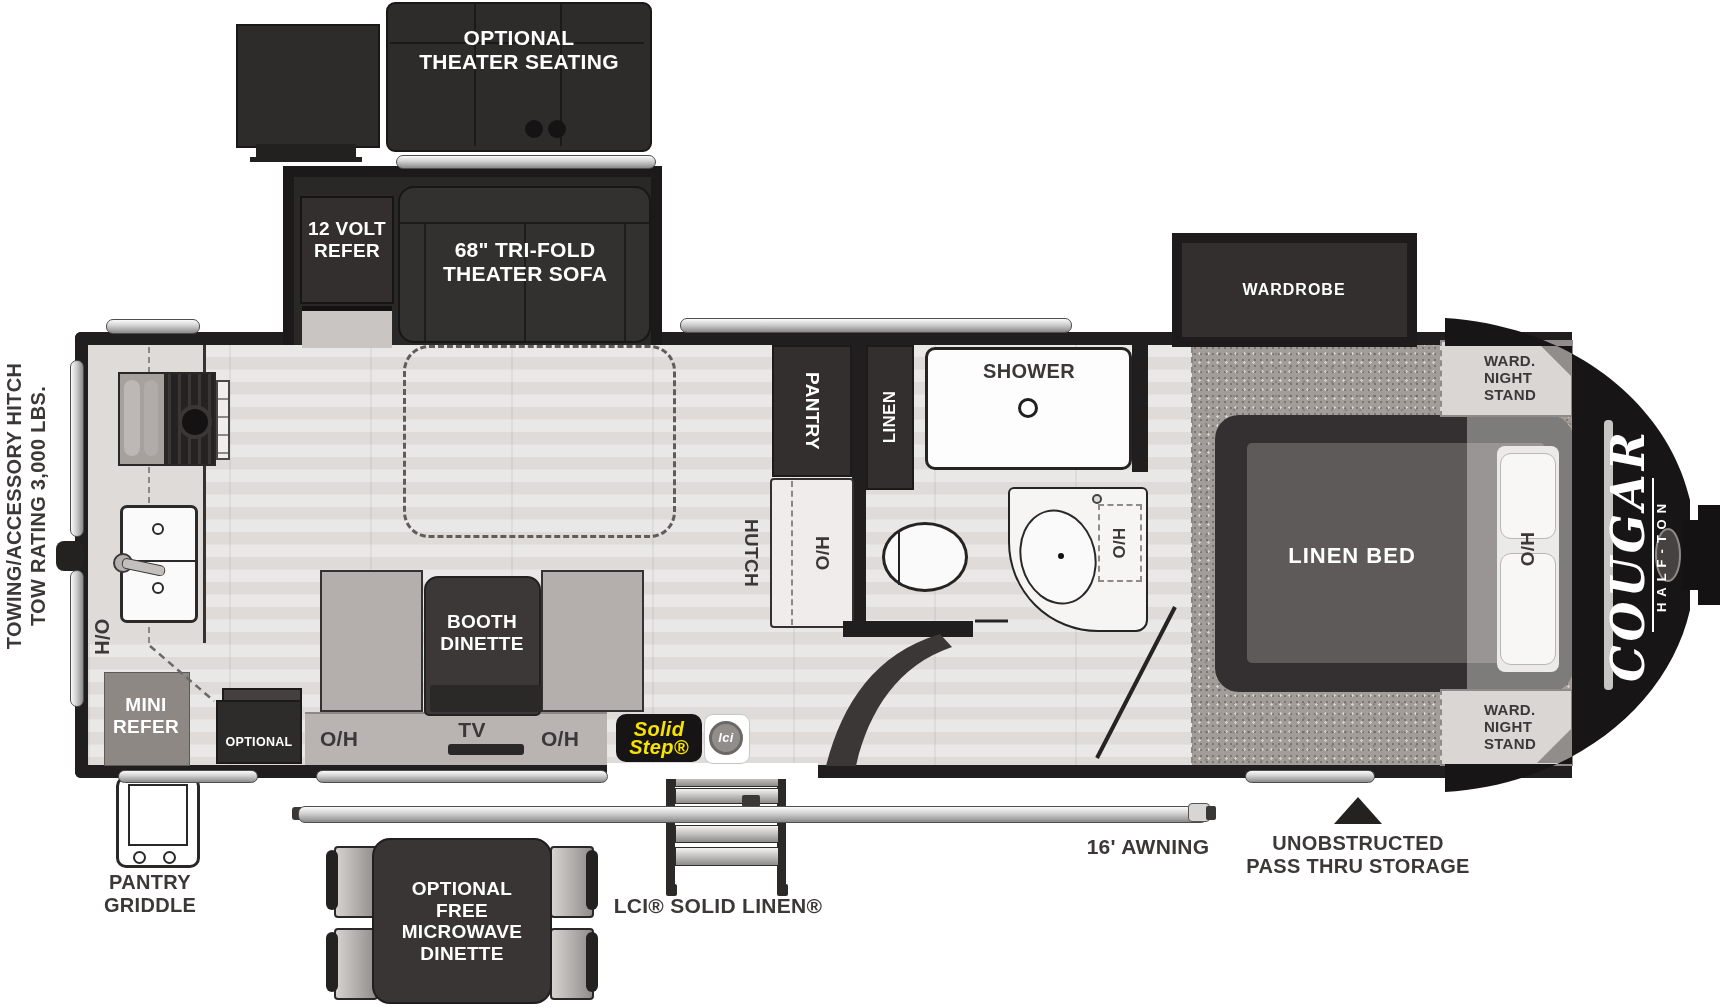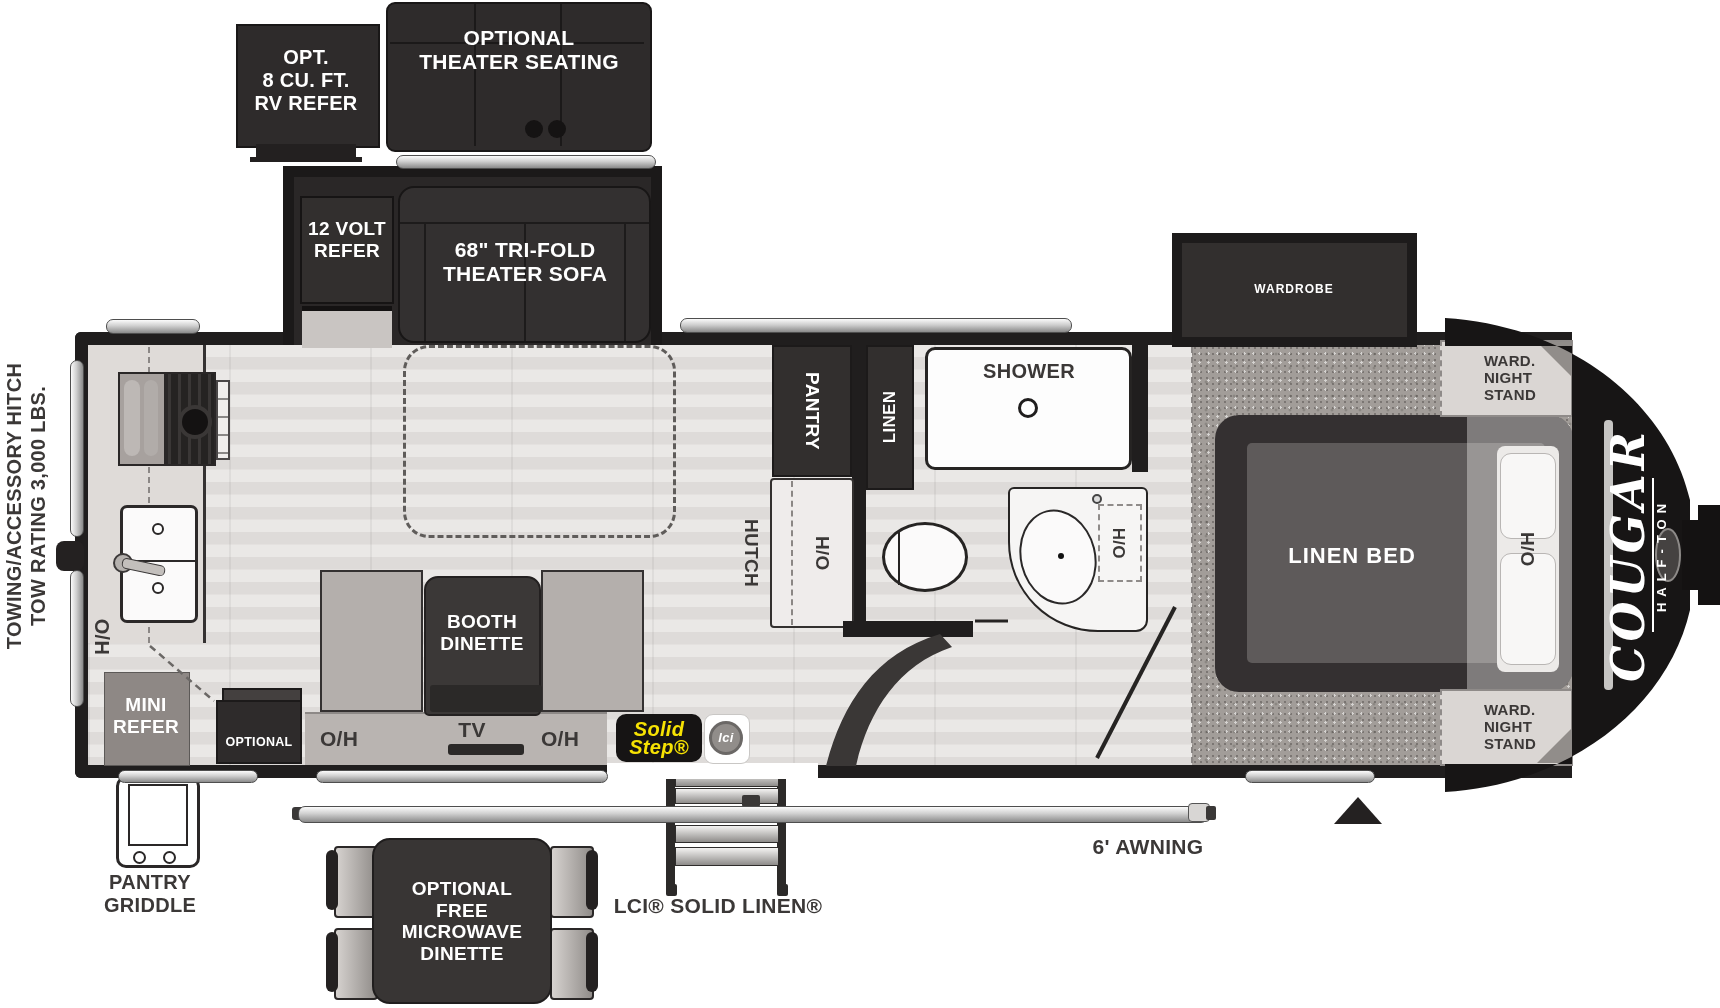--- a/index.html
+++ b/index.html
@@ -30,25 +30,20 @@
   .screw{border:2px solid #2a2727;border-radius:50%;background:#fff;}
 </style>
 </head>
 <body>
 
 <div id="stage">
 
   <div class="abs darkbox" style="left:236px;top:24px;width:140px;height:120px;z-index:4;"></div>
   <div class="abs" style="left:256px;top:144px;width:100px;height:13px;background:#232020;z-index:4;"></div>
   <div class="abs" style="left:250px;top:157px;width:112px;height:5px;background:#232020;z-index:4;"></div>
-  <div class="lb w" style="left:306px;top:80px;font-size:20px;">
-    <div>OPT.</div>
-      <div>8 CU. FT.</div>
-      <div>RV REFER</div>
-  </div>
 
   <div class="abs darkbox" style="left:386px;top:2px;width:262px;height:146px;border-radius:9px;z-index:4;"></div>
   <div class="abs" style="left:390px;top:42px;width:254px;height:2px;background:#1b1919;z-index:5;"></div>
   <div class="abs" style="left:474px;top:4px;width:2px;height:142px;background:#1b1919;z-index:5;"></div>
   <div class="abs" style="left:560px;top:4px;width:2px;height:142px;background:#1b1919;z-index:5;"></div>
   <div class="abs" style="left:525px;top:120px;width:18px;height:18px;border-radius:50%;background:#151313;z-index:5;"></div>
   <div class="abs" style="left:548px;top:120px;width:18px;height:18px;border-radius:50%;background:#151313;z-index:5;"></div>
   <div class="lb w" style="left:519px;top:50px;font-size:21px;">
     <div>OPTIONAL</div>
       <div>THEATER SEATING</div>
@@ -154,21 +149,21 @@
   <div class="abs" style="left:898px;top:530px;width:2px;height:55px;background:#262423;z-index:11;"></div>
   <div class="abs" style="left:843px;top:621px;width:130px;height:16px;background:#201e1e;z-index:10;"></div>
   <div class="abs" style="left:1008px;top:487px;width:140px;height:145px;background:#f6f5f4;border:2.5px solid #262423;border-radius:6px 6px 12px 90px;z-index:10;box-sizing:border-box;"></div>
   <div class="abs" style="left:1020px;top:509px;width:76px;height:96px;background:#fbfafa;border:2.5px solid #2a2828;border-radius:50%;transform:rotate(-14deg);z-index:11;box-sizing:border-box;"></div>
   <div class="abs" style="left:1058px;top:553px;width:6px;height:6px;border-radius:50%;background:#111;z-index:12;"></div>
   <div class="abs" style="left:1092px;top:494px;width:10px;height:10px;border:2px solid #444;border-radius:50%;background:#ddd;z-index:12;box-sizing:border-box;"></div>
   <div class="abs" style="left:1098px;top:504px;width:44px;height:78px;border:2px dashed #8f8b89;z-index:11;box-sizing:border-box;"></div>
   <div class="lb v" style="left:1120px;top:543px;font-size:17px;">O/H</div>
 
   <div class="abs" style="left:1172px;top:233px;width:245px;height:114px;background:#322f2e;border:10px solid #1d1b1b;z-index:15;box-sizing:border-box;"></div>
-  <div class="lb w" style="left:1294px;top:290px;font-size:12px;letter-spacing:1px;z-index:35;text-align:right;">WARDROBE</div>
+  <div class="lb w" style="left:1294px;top:290px;font-size:16px;letter-spacing:1px;z-index:35;text-align:right;">WARDROBE</div>
 
   <div class="abs" style="left:1215px;top:415px;width:358px;height:277px;background:#343031;border-radius:24px;z-index:10;"></div>
   <div class="abs" style="left:1247px;top:443px;width:298px;height:220px;background:#5e5a5a;border-radius:5px;z-index:11;"></div>
   <div class="lb w" style="left:1352px;top:556px;font-size:22px;letter-spacing:1px;">LINEN BED</div>
   <div class="abs" style="left:1467px;top:415px;width:106px;height:277px;background:rgba(248,246,245,.38);border-radius:0 24px 24px 0;z-index:12;"></div>
   <div class="abs" style="left:1497px;top:446px;width:62px;height:226px;background:#eceae8;border-radius:8px;z-index:13;"></div>
   <div class="abs" style="left:1500px;top:453px;width:56px;height:86px;background:#f8f7f6;border:1.5px solid #b9b6b4;border-radius:11px;z-index:14;box-sizing:border-box;"></div>
   <div class="abs" style="left:1500px;top:553px;width:56px;height:112px;background:#f8f7f6;border:1.5px solid #b9b6b4;border-radius:11px;z-index:14;box-sizing:border-box;"></div>
   <div class="lb v" style="left:1528px;top:549px;font-size:19px;">O/H</div>
 
@@ -218,23 +213,27 @@
   <div class="abs tread" style="left:675px;top:847px;width:102px;height:17px;z-index:7;"></div>
   <div class="abs" style="left:666px;top:884px;width:11px;height:12px;background:#2c2a29;border-radius:2px;z-index:7;"></div>
   <div class="abs" style="left:777px;top:884px;width:11px;height:12px;background:#2c2a29;border-radius:2px;z-index:7;"></div>
   <div class="lb" style="left:718px;top:906px;font-size:21px;">LCI® SOLID LINEN®</div>
 
   <div class="abs" style="left:742px;top:795px;width:18px;height:12px;background:#3a3837;border-radius:2px;z-index:8;"></div>
   <div class="abs" style="left:292px;top:807px;width:12px;height:13px;background:#3a3837;border-radius:3px;z-index:8;"></div>
   <div class="abs rail" style="left:298px;top:806px;width:908px;height:15px;z-index:8;"></div>
   <div class="abs" style="left:1188px;top:803px;width:22px;height:19px;background:#d8d6d4;border:1px solid #555;border-radius:4px;z-index:9;box-sizing:border-box;"></div>
   <div class="abs" style="left:1206px;top:806px;width:10px;height:14px;background:#3a3837;border-radius:2px;z-index:10;"></div>
-  <div class="lb" style="left:1148px;top:847px;font-size:21px;">6' AWNING</div>
+  <div class="lb" style="left:1148px;top:847px;font-size:21px;">16' AWNING</div>
 
   <div class="abs" style="left:1334px;top:797px;width:0;height:0;border-left:24px solid transparent;border-right:24px solid transparent;border-bottom:27px solid #242121;z-index:8;"></div>
+  <div class="lb" style="left:1358px;top:855px;font-size:20px;">
+    <div>UNOBSTRUCTED</div>
+      <div>PASS THRU STORAGE</div>
+  </div>
 
   <div class="abs chair" style="left:334px;top:846px;width:40px;height:68px;z-index:4;"></div>
   <div class="abs chairback" style="left:326px;top:850px;width:12px;height:60px;z-index:5;"></div>
   <div class="abs chair" style="left:334px;top:928px;width:40px;height:68px;z-index:4;"></div>
   <div class="abs chairback" style="left:326px;top:932px;width:12px;height:60px;z-index:5;"></div>
   <div class="abs chair" style="left:550px;top:846px;width:40px;height:68px;z-index:4;"></div>
   <div class="abs chairback" style="left:586px;top:850px;width:12px;height:60px;z-index:5;"></div>
   <div class="abs chair" style="left:550px;top:928px;width:40px;height:68px;z-index:4;"></div>
   <div class="abs chairback" style="left:586px;top:932px;width:12px;height:60px;z-index:5;"></div>
   <div class="abs" style="left:372px;top:838px;width:180px;height:166px;background:#383534;border:2px solid #201e1e;border-radius:18px;z-index:6;box-sizing:border-box;"></div>

